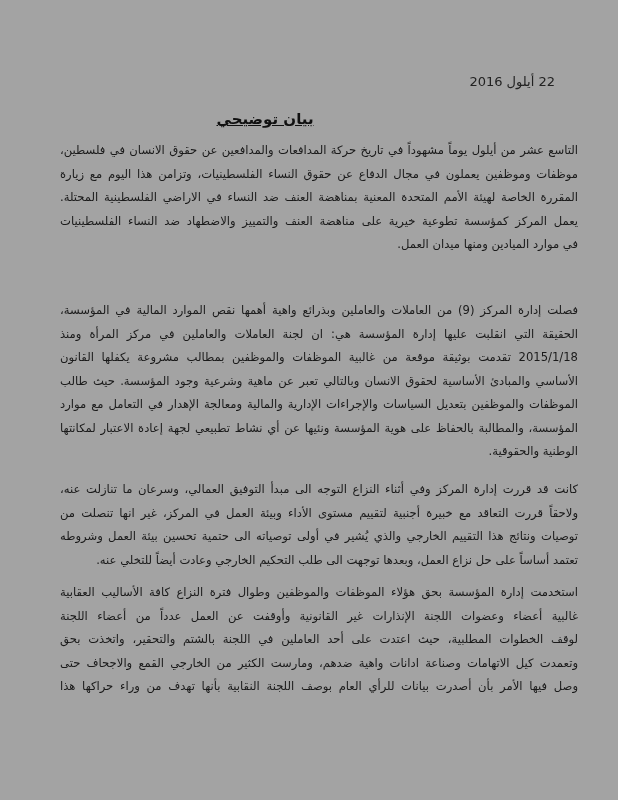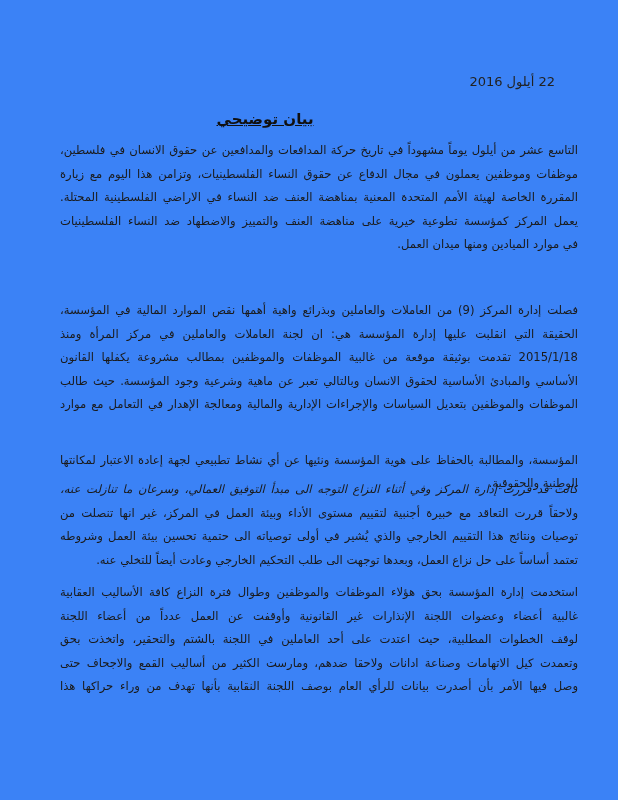--- a/index.html
+++ b/index.html
@@ -1,20 +1,20 @@
 <!DOCTYPE html>
 <html><head>
 <meta charset="utf-8">
 <style>
   html, body { margin: 0; padding: 0; }
   body {
     width: 618px; height: 800px; background: #ffffff; overflow: hidden;
     font-family: "DejaVu Sans", sans-serif; color: #1a1a1a;
   }
-  .page { position: relative; width: 618px; height: 800px; background: #3b82f6; }
+  .page { position: relative; width: 618px; height: 800px; background: #a3a3a3; }
   .date {
     position: absolute; top: 74px; right: 63px;
     font-size: 13px; direction: rtl; color: #222;
   }
   .title {
     position: absolute; top: 110px; left: 0; width: 530px; text-align: center;
     font-size: 15px; font-weight: bold; text-decoration: underline;
     direction: rtl; color: #111;
   }
   .para { position: absolute; left: 60px; width: 518px; direction: rtl; }
@@ -43,31 +43,31 @@
     <div class="line" style="white-space: nowrap;">يعمل المركز كمؤسسة تطوعية خيرية على مناهضة العنف والتمييز والاضطهاد ضد النساء الفلسطينيات</div>
     <div class="line last" style="white-space: nowrap;">في موارد الميادين ومنها ميدان العمل.</div>
   </div>
 
   <div class="para" id="p2">
     <div class="line" style="white-space: nowrap;">فصلت إدارة المركز (9) من العاملات والعاملين وبذرائع واهية أهمها نقص الموارد المالية في المؤسسة،</div>
     <div class="line" style="white-space: nowrap;">الحقيقة التي انقلبت عليها إدارة المؤسسة هي: ان لجنة العاملات والعاملين في مركز المرأة ومنذ</div>
     <div class="line" style="white-space: nowrap;">2015/1/18 تقدمت بوثيقة موقعة من غالبية الموظفات والموظفين بمطالب مشروعة يكفلها القانون</div>
     <div class="line" style="white-space: nowrap;">الأساسي والمبادئ الأساسية لحقوق الانسان وبالتالي تعبر عن ماهية وشرعية وجود المؤسسة. حيث طالب</div>
     <div class="line" style="white-space: nowrap;">الموظفات والموظفين بتعديل السياسات والإجراءات الإدارية والمالية ومعالجة الإهدار في التعامل مع موارد</div>
-    <div class="line" style="white-space: nowrap; margin-top: 32px;">المؤسسة، والمطالبة بالحفاظ على هوية المؤسسة ونئيها عن أي نشاط تطبيعي لجهة إعادة الاعتبار لمكانتها</div>
+    <div class="line" style="white-space: nowrap;">المؤسسة، والمطالبة بالحفاظ على هوية المؤسسة ونئيها عن أي نشاط تطبيعي لجهة إعادة الاعتبار لمكانتها</div>
     <div class="line last" style="white-space: nowrap;">الوطنية والحقوقية.</div>
   </div>
 
   <div class="para" id="p3">
-    <div class="line" style="white-space: nowrap; font-style: italic;">كانت قد قررت إدارة المركز وفي أثناء النزاع التوجه الى مبدأ التوفيق العمالي، وسرعان ما تنازلت عنه،</div>
+    <div class="line" style="white-space: nowrap;">كانت قد قررت إدارة المركز وفي أثناء النزاع التوجه الى مبدأ التوفيق العمالي، وسرعان ما تنازلت عنه،</div>
     <div class="line" style="white-space: nowrap;">ولاحقاً قررت التعاقد مع خبيرة أجنبية لتقييم مستوى الأداء وبيئة العمل في المركز، غير انها تنصلت من</div>
     <div class="line" style="white-space: nowrap;">توصيات ونتائج هذا التقييم الخارجي والذي يُشير في أولى توصياته الى حتمية تحسين بيئة العمل وشروطه</div>
     <div class="line last" style="white-space: nowrap;">تعتمد أساساً على حل نزاع العمل، وبعدها توجهت الى طلب التحكيم الخارجي وعادت أيضاً للتخلي عنه.</div>
   </div>
 
   <div class="para" id="p4">
     <div class="line" style="white-space: nowrap;">استخدمت إدارة المؤسسة بحق هؤلاء الموظفات والموظفين وطوال فترة النزاع كافة الأساليب العقابية</div>
     <div class="line" style="white-space: nowrap;">غالبية أعضاء وعضوات اللجنة الإنذارات غير القانونية  وأوقفت عن العمل عدداً من أعضاء اللجنة</div>
     <div class="line" style="white-space: nowrap;">لوقف الخطوات المطلبية، حيث اعتدت على أحد العاملين في اللجنة بالشتم والتحقير، واتخذت بحق</div>
-    <div class="line" style="white-space: nowrap;">وتعمدت كيل الاتهامات وصناعة ادانات ولاحقا ضدهم، ومارست الكثير من أساليب القمع والاجحاف حتى</div>
+    <div class="line" style="white-space: nowrap;">وتعمدت كيل الاتهامات وصناعة ادانات واهية ضدهم، ومارست الكثير من الخارجي القمع والاجحاف حتى</div>
     <div class="line" style="white-space: nowrap;">وصل فيها الأمر بأن أصدرت بيانات للرأي العام بوصف اللجنة النقابية بأنها تهدف من وراء حراكها هذا</div>
   </div>
 </div>
 
 </body></html>

